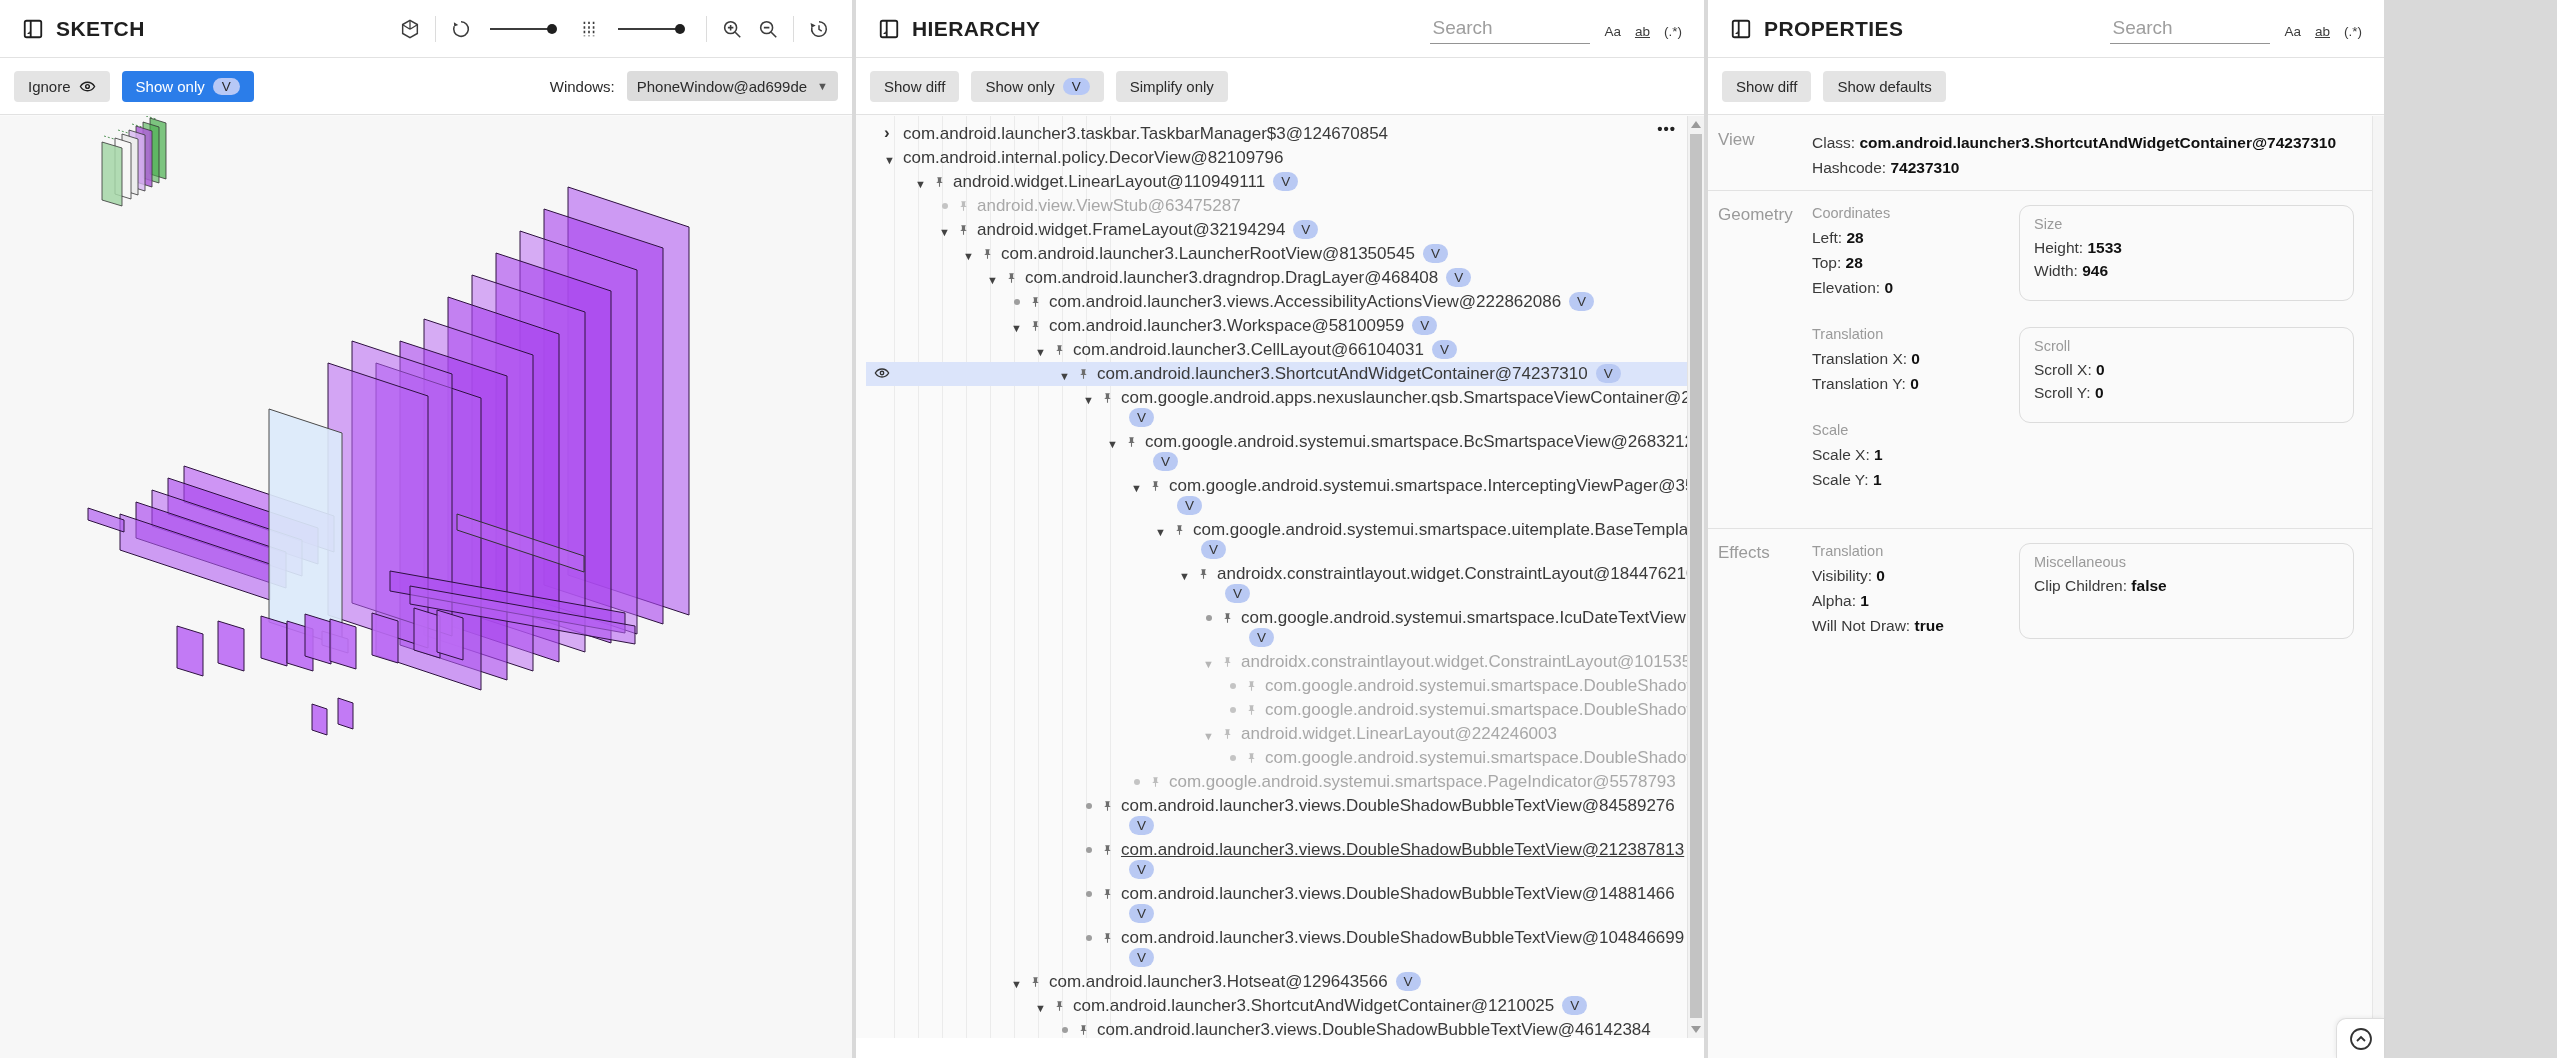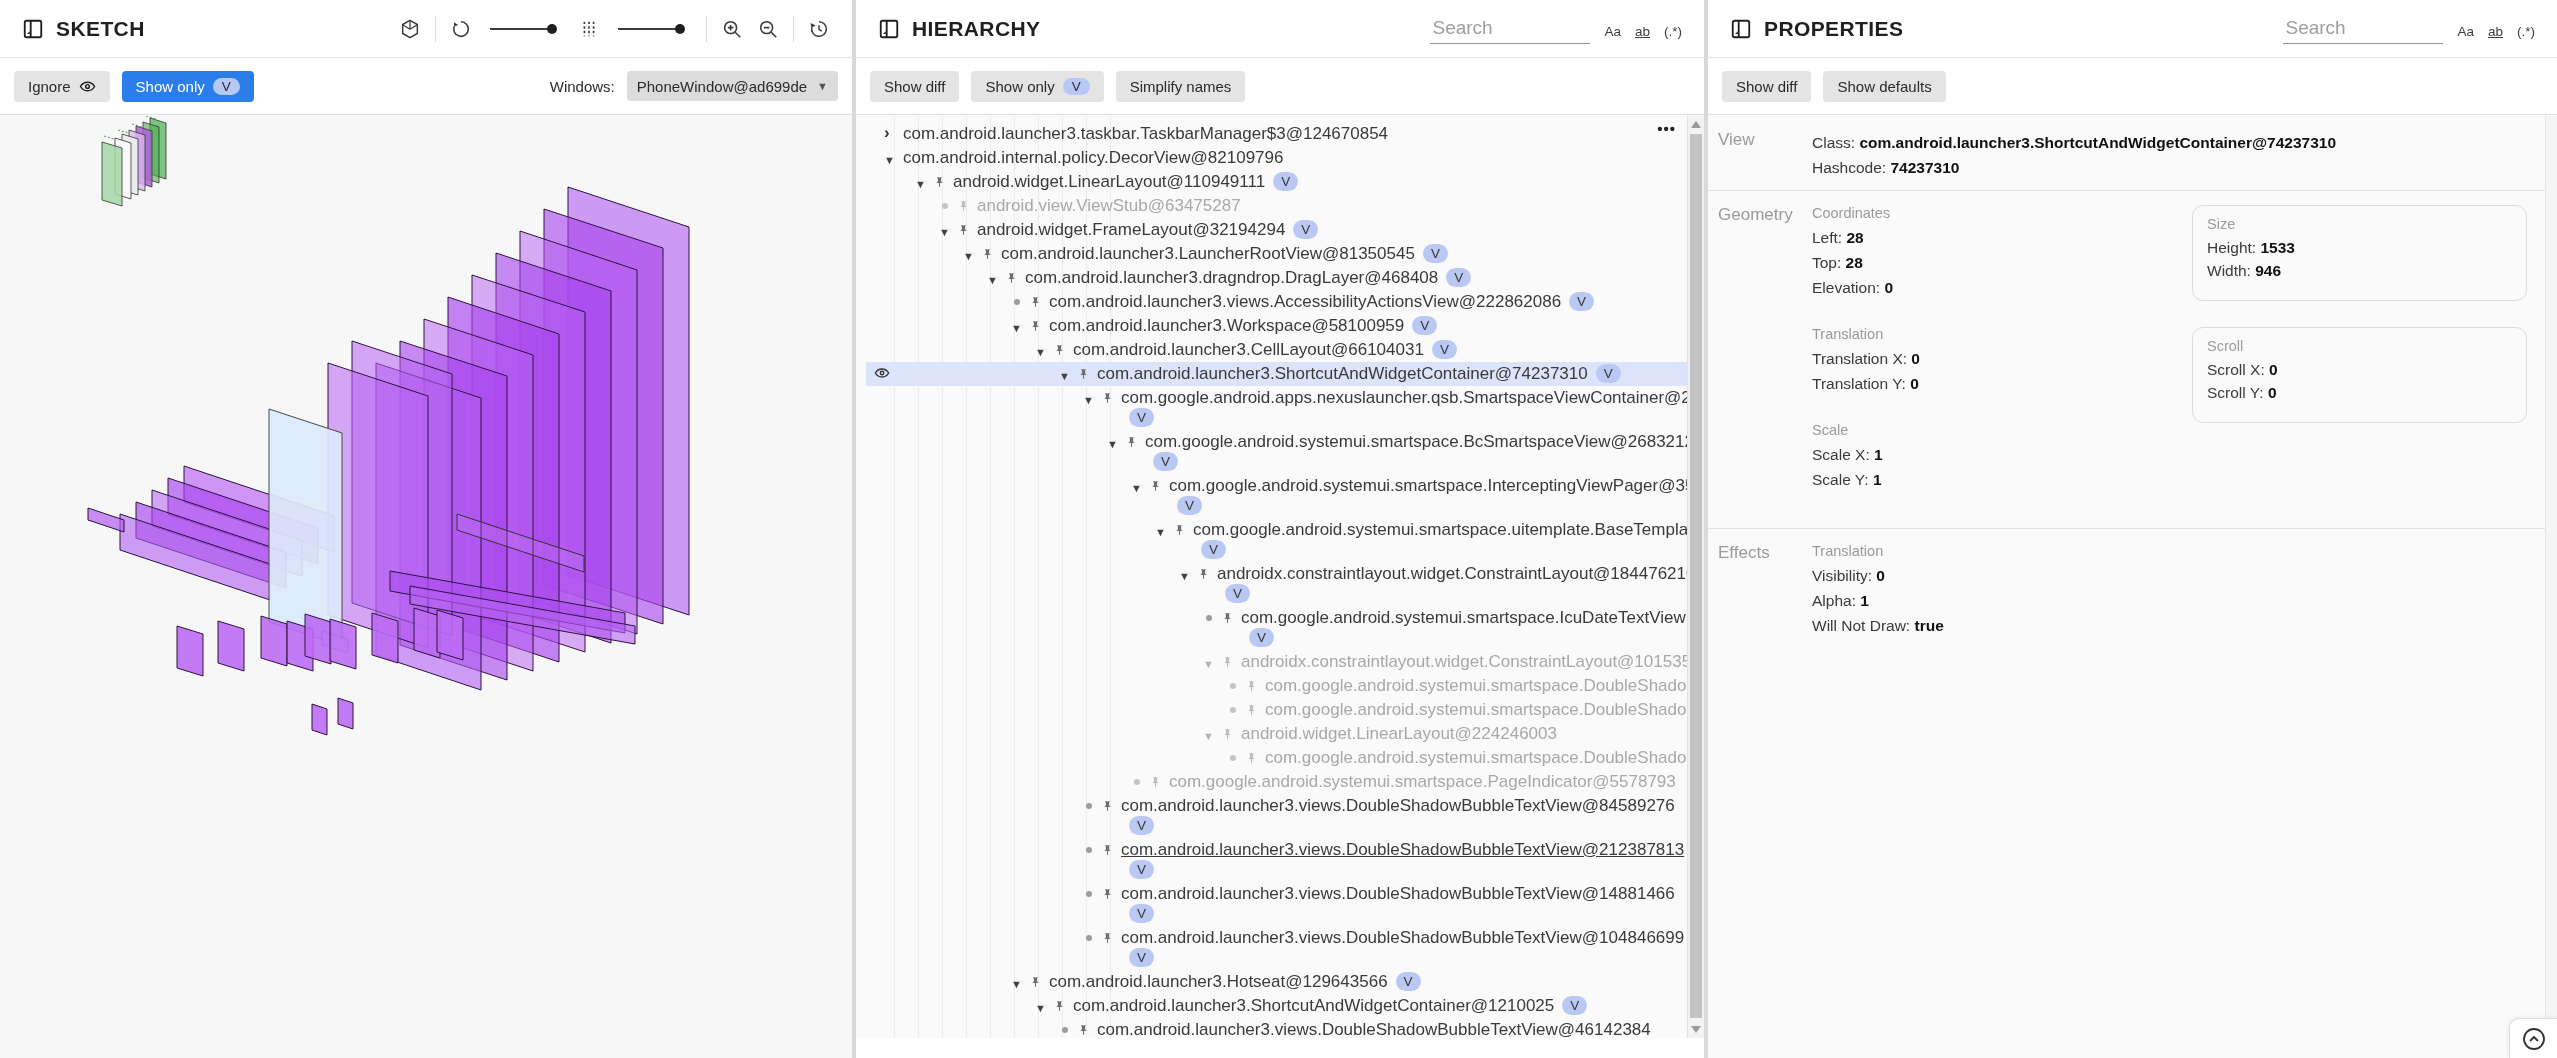--- a/index.html
+++ b/index.html
@@ -1,21 +1,21 @@
 <!DOCTYPE html>
 <html><head>
 <meta charset="utf-8">
 <style>
   * { margin:0; padding:0; box-sizing:border-box; }
   html,body { width:2557px; height:1058px; overflow:hidden; background:#d9d9d9;
     font-family:"Liberation Sans", sans-serif; color:#2b2b2b; }
   .panel { position:absolute; top:0; bottom:0; background:#fafafa; }
   #sketch-panel { left:0; width:852px; }
   #hierarchy-panel { left:856px; width:848px; }
-  #properties-panel { left:1708px; width:849px; }
+  #properties-panel { left:1708px; width:676px; }
 
   .phead { position:absolute; left:0; right:0; top:0; height:58px; background:#fff;
     border-bottom:1px solid #e2e2e2; display:flex; align-items:center; padding:0 22px; }
   .ptitle { font-size:21px; font-weight:600; letter-spacing:.4px; color:#1f1f1f; margin-left:12px; }
   .picon { width:22px; height:22px; flex:0 0 auto; }
   .ptoolbar { position:absolute; left:0; right:0; top:58px; height:57px; background:#fff;
     border-bottom:1px solid #e2e2e2; display:flex; align-items:center; padding:0 14px; gap:12px; }
 
   .btn { background:#e4e4e4; border:none; border-radius:4px; height:31px; padding:0 14px;
     font-size:15px; color:#2b2b2b; font-family:inherit; display:inline-flex; align-items:center; gap:8px; cursor:pointer; }
@@ -236,21 +236,21 @@
 
   <div class="ptoolbar">
     <button class="btn">
       <span>Show diff</span>
     </button>
     <button class="btn">
       <span>Show only</span>
       <span class="pill">V</span>
     </button>
     <button class="btn">
-      <span>Simplify names</span>
+      <span>Simplify only</span>
     </button>
   </div>
 
   <div id="tree">
       <div class="guide" style="left: 38px;"></div>
       <div class="guide" style="left: 62px;"></div>
       <div class="guide" style="left: 86px;"></div>
       <div class="guide" style="left: 110px;"></div>
       <div class="guide" style="left: 134px;"></div>
       <div class="guide" style="left: 158px;"></div>
@@ -432,20 +432,26 @@
         <div class="sec-name">Effects</div>
         <div class="sec-cols">
           <div class="col-l viewrows">
             <div class="grp">
               <div class="grp-title">Translation</div>
               <div class="grp-row">Visibility: <b>0</b></div>
               <div class="grp-row">Alpha: <b>1</b></div>
               <div class="grp-row">Will Not Draw: <b>true</b></div>
             </div>
           </div>
+          <div class="col-r">
+            <div class="grp">
+              <div class="grp-title">Miscellaneous</div>
+              <div class="grp-row">Clip Children: <b>false</b></div>
+            </div>
+          </div>
         </div>
       </div>
     </div>
   <div id="props-scrolltrack"></div>
 
   <div id="float-top">
     <svg width="26" height="26" viewBox="0 0 26 26">
       <circle cx="13" cy="13" r="10" fill="none" stroke="#333" stroke-width="1.8"></circle>
       <path d="M9 15l4-4 4 4" fill="none" stroke="#333" stroke-width="1.8"></path>
     </svg>

